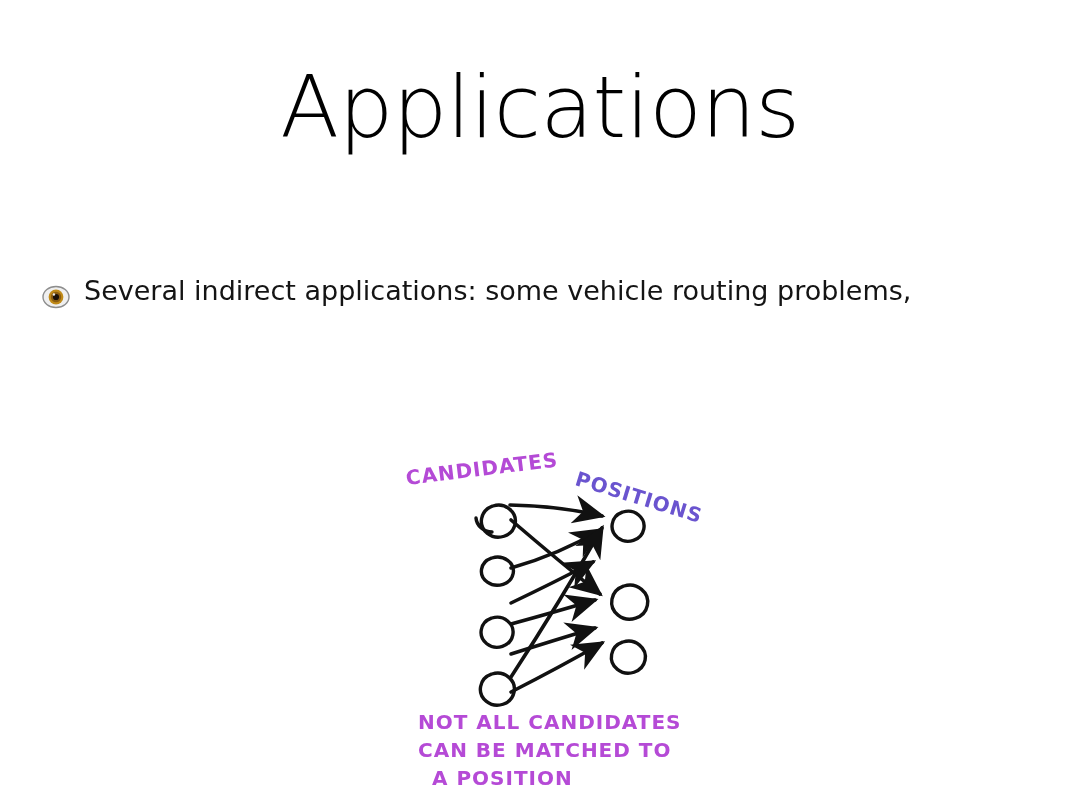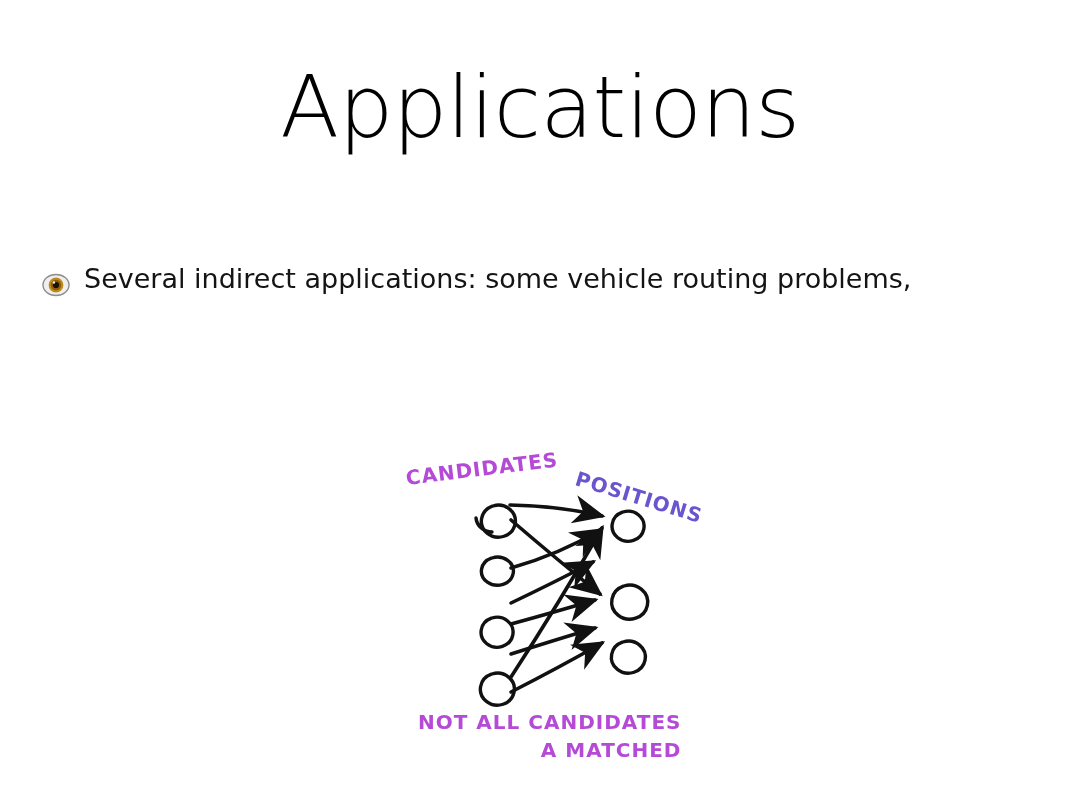--- a/index.html
+++ b/index.html
@@ -33,21 +33,21 @@
     letter-spacing: -0.5px;
     line-height: 1.05;
     color: #000000;
     font-family: "DejaVu Sans", "Liberation Sans", sans-serif;
   }
 
   
   .bullets {
     position: absolute;
     left: 42px;
-    top: 258px;
+    top: 270px;
     width: 930px;
   }
   .bullet-row {
     display: block;
     position: relative;
     padding-left: 42px;
     margin-bottom: 28px;
     font-size: 27px;
     line-height: 42px;
     color: #141414;
@@ -101,21 +101,21 @@
     position: absolute;
     left: 418px;
     top: 708px;
     font-family: "DejaVu Sans", "Liberation Sans", sans-serif;
     font-weight: 700;
     font-size: 20px;
     line-height: 28px;
     letter-spacing: 1px;
     color: #b54ad6;
   }
-  .caption-line { display: block; white-space: nowrap; text-align: right; }
+  .caption-line { display: block; white-space: nowrap; }
   .caption-line.indent { padding-left: 14px; }
 </style>
 </head>
 <body>
 
 <div class="slide">
 
   <div class="slide-title">Applications</div>
 
   <div class="bullets">
@@ -169,16 +169,17 @@
         <path d="M131,212 Q175,198 215,186"></path>
       </g>
     </svg>
   </div>
 
   <div class="hand-label label-candidates">CANDIDATES</div>
   <div class="hand-label label-positions">POSITIONS</div>
 
   <div class="caption">
     <span class="caption-line">NOT ALL CANDIDATES</span>
-    <span class="caption-line indent">A MATCHED</span>
+    <span class="caption-line">CAN BE MATCHED TO</span>
+    <span class="caption-line indent">A POSITION</span>
   </div>
 
 </div>
 
 </body></html>

